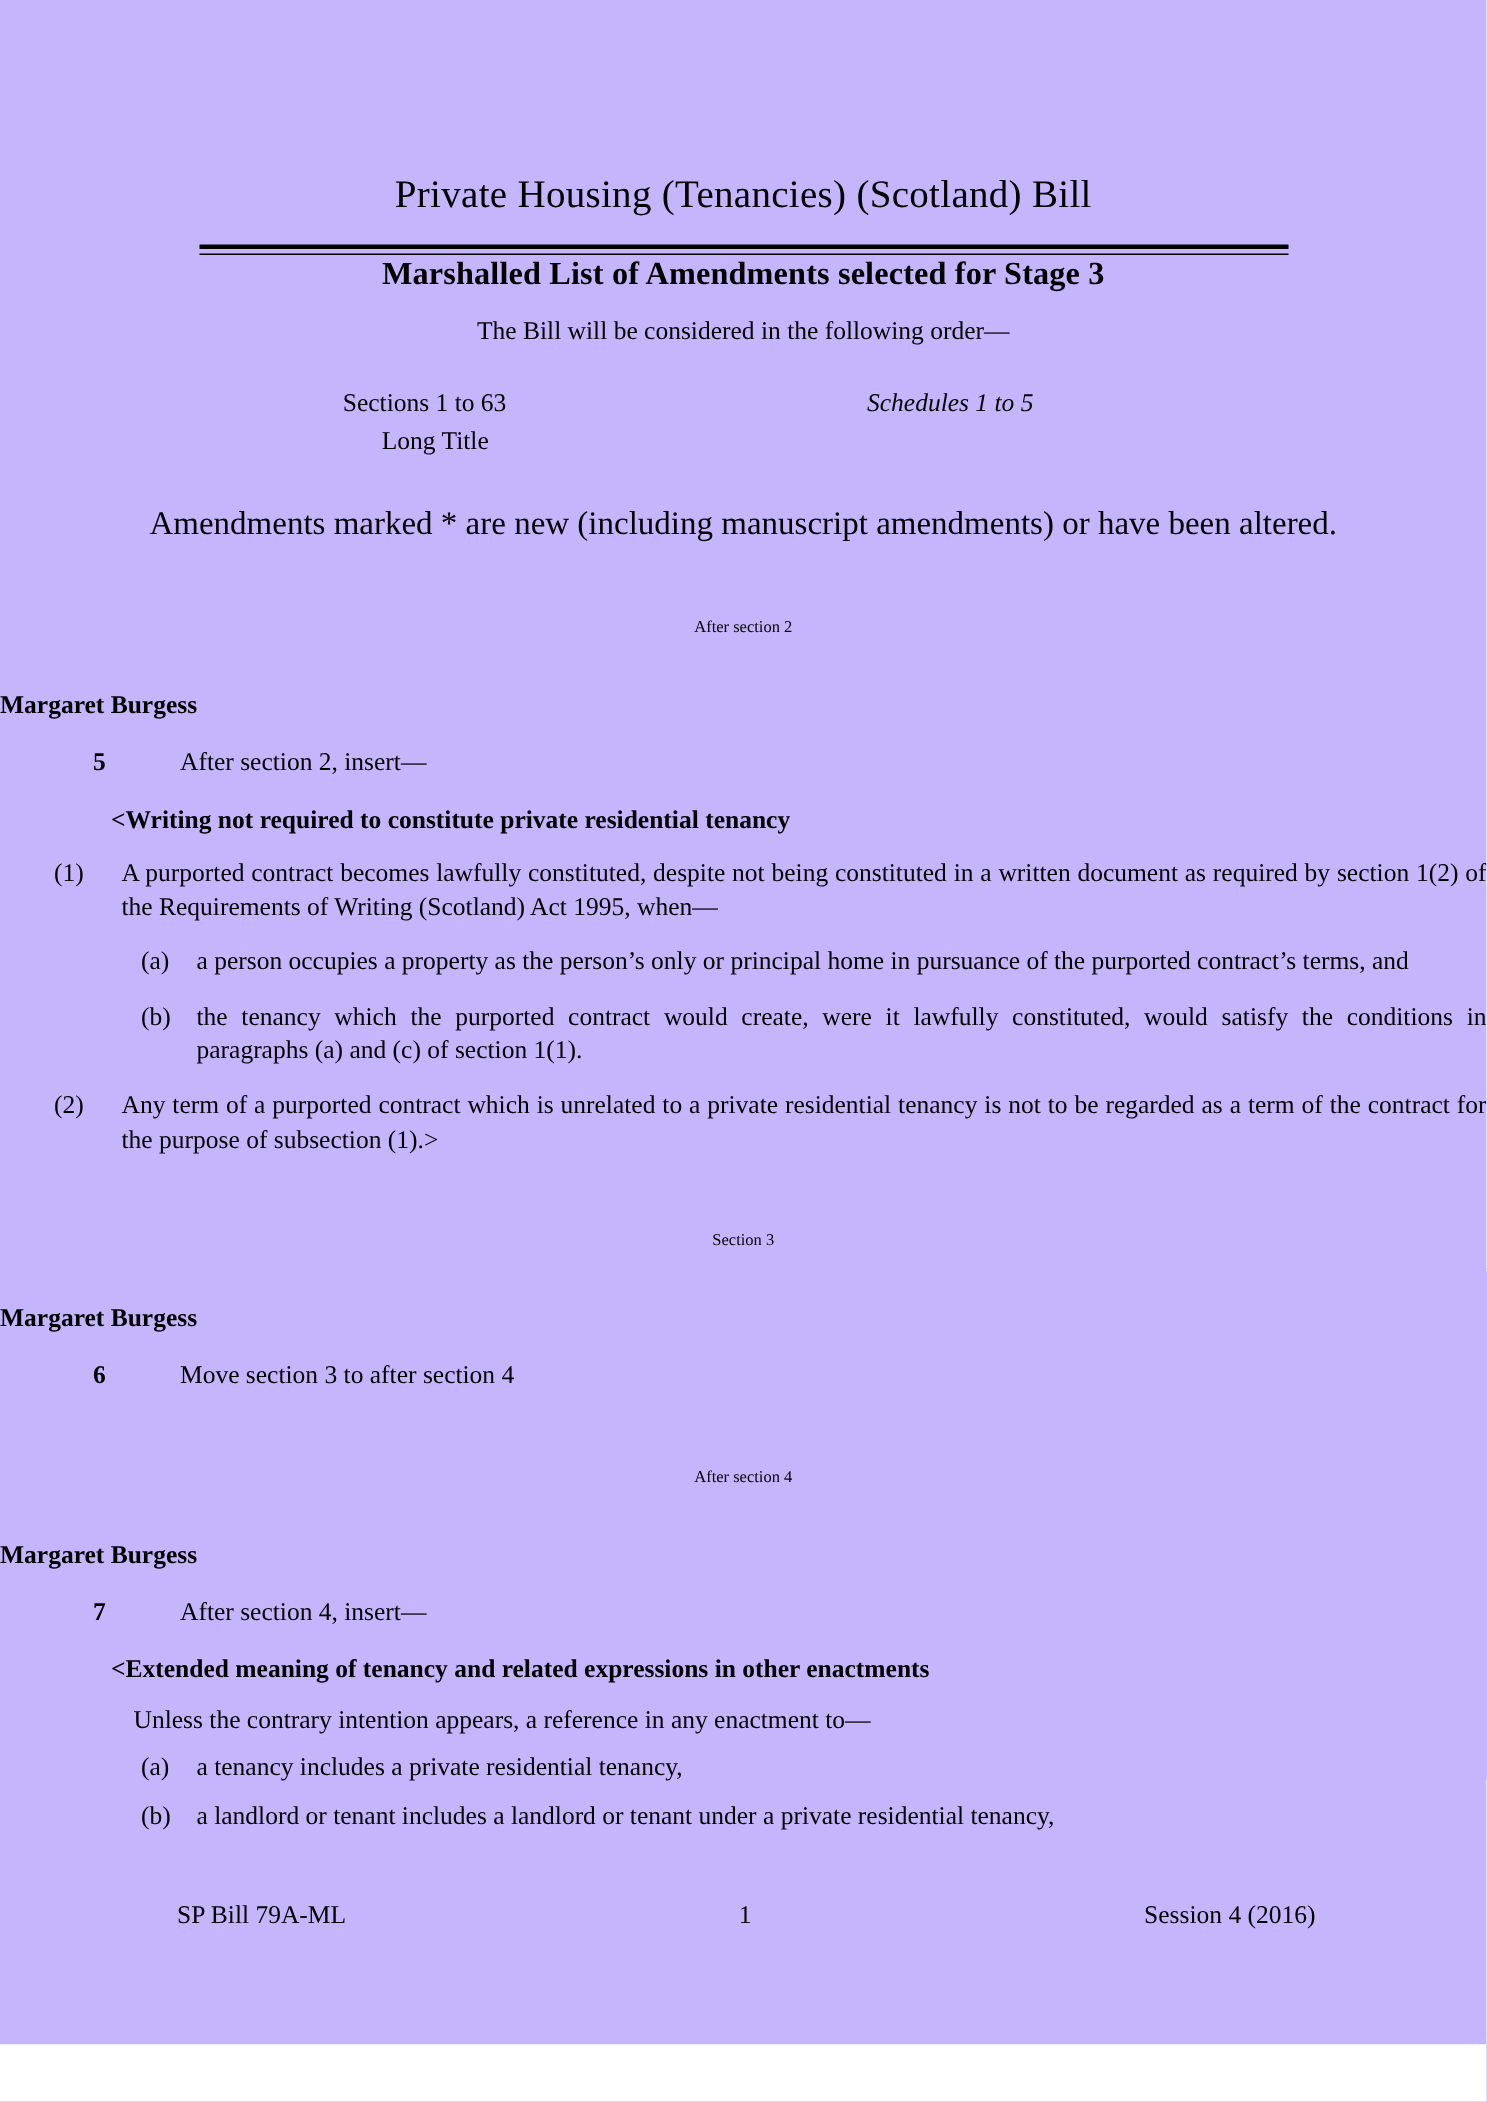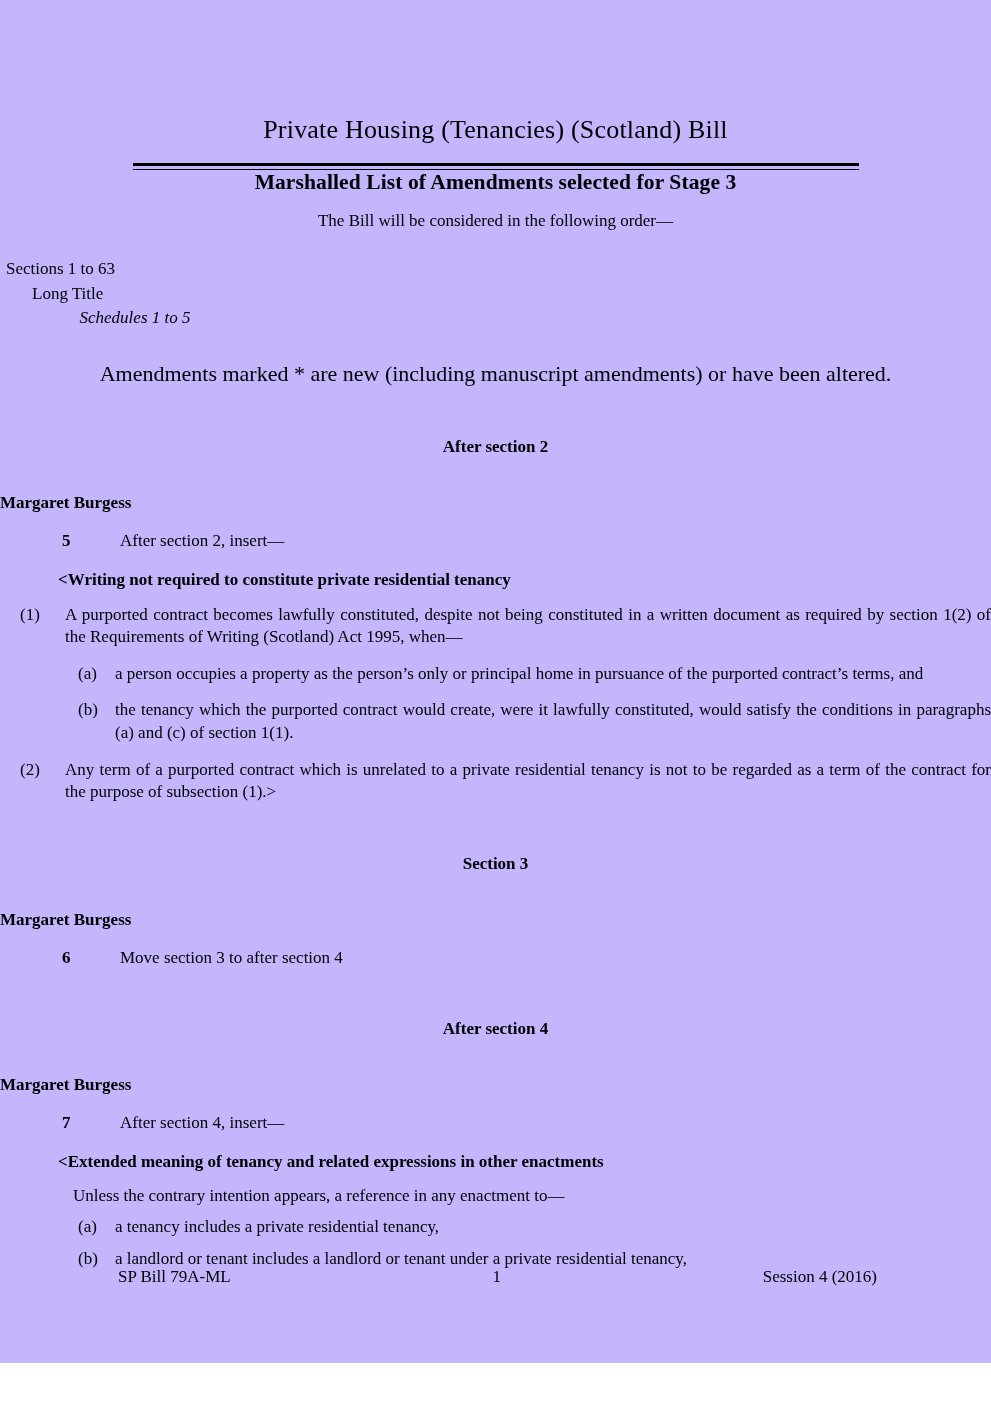--- a/index.html
+++ b/index.html
@@ -51,21 +51,20 @@
   
   .order-table {
     margin: 26px 0 0 0;
     width: 100%;
   }
   .order-cols {
     display: flex;
     justify-content: center;
     font-size: 17px;
     line-height: 1.45;
-    flex-direction: column;
   }
   .order-col-left {
     width: 270px;
     text-align: left;
     padding-left: 6px;
   }
   .order-col-left .indented {
     display: block;
     padding-left: 26px;
   }
@@ -77,22 +76,22 @@
 
   .note-line {
     text-align: center;
     font-size: 22px;
     margin-top: 30px;
   }
 
   
   .group-heading {
     text-align: center;
-    font-size: 17px;
-    font-weight: bold;
+    font-size: 11px;
+    font-weight: normal;
     margin-top: 50px;
   }
   .member-name {
     font-size: 17px;
     font-weight: bold;
     margin-top: 36px;
   }
 
   .amendment {
     position: relative;
@@ -160,21 +159,21 @@
     top: 0;
     width: 40px;
     text-align: left;
   }
   .para-tight {
     margin-top: 10px;
   }
 
   
   .amd-body {
-    padding-left: 0;
+    padding-left: 16px;
   }
 
   
   .footer {
     position: absolute;
     left: 0;
     right: 0;
     bottom: 76px;
     padding: 0 114px 0 118px;
     font-size: 17px;

